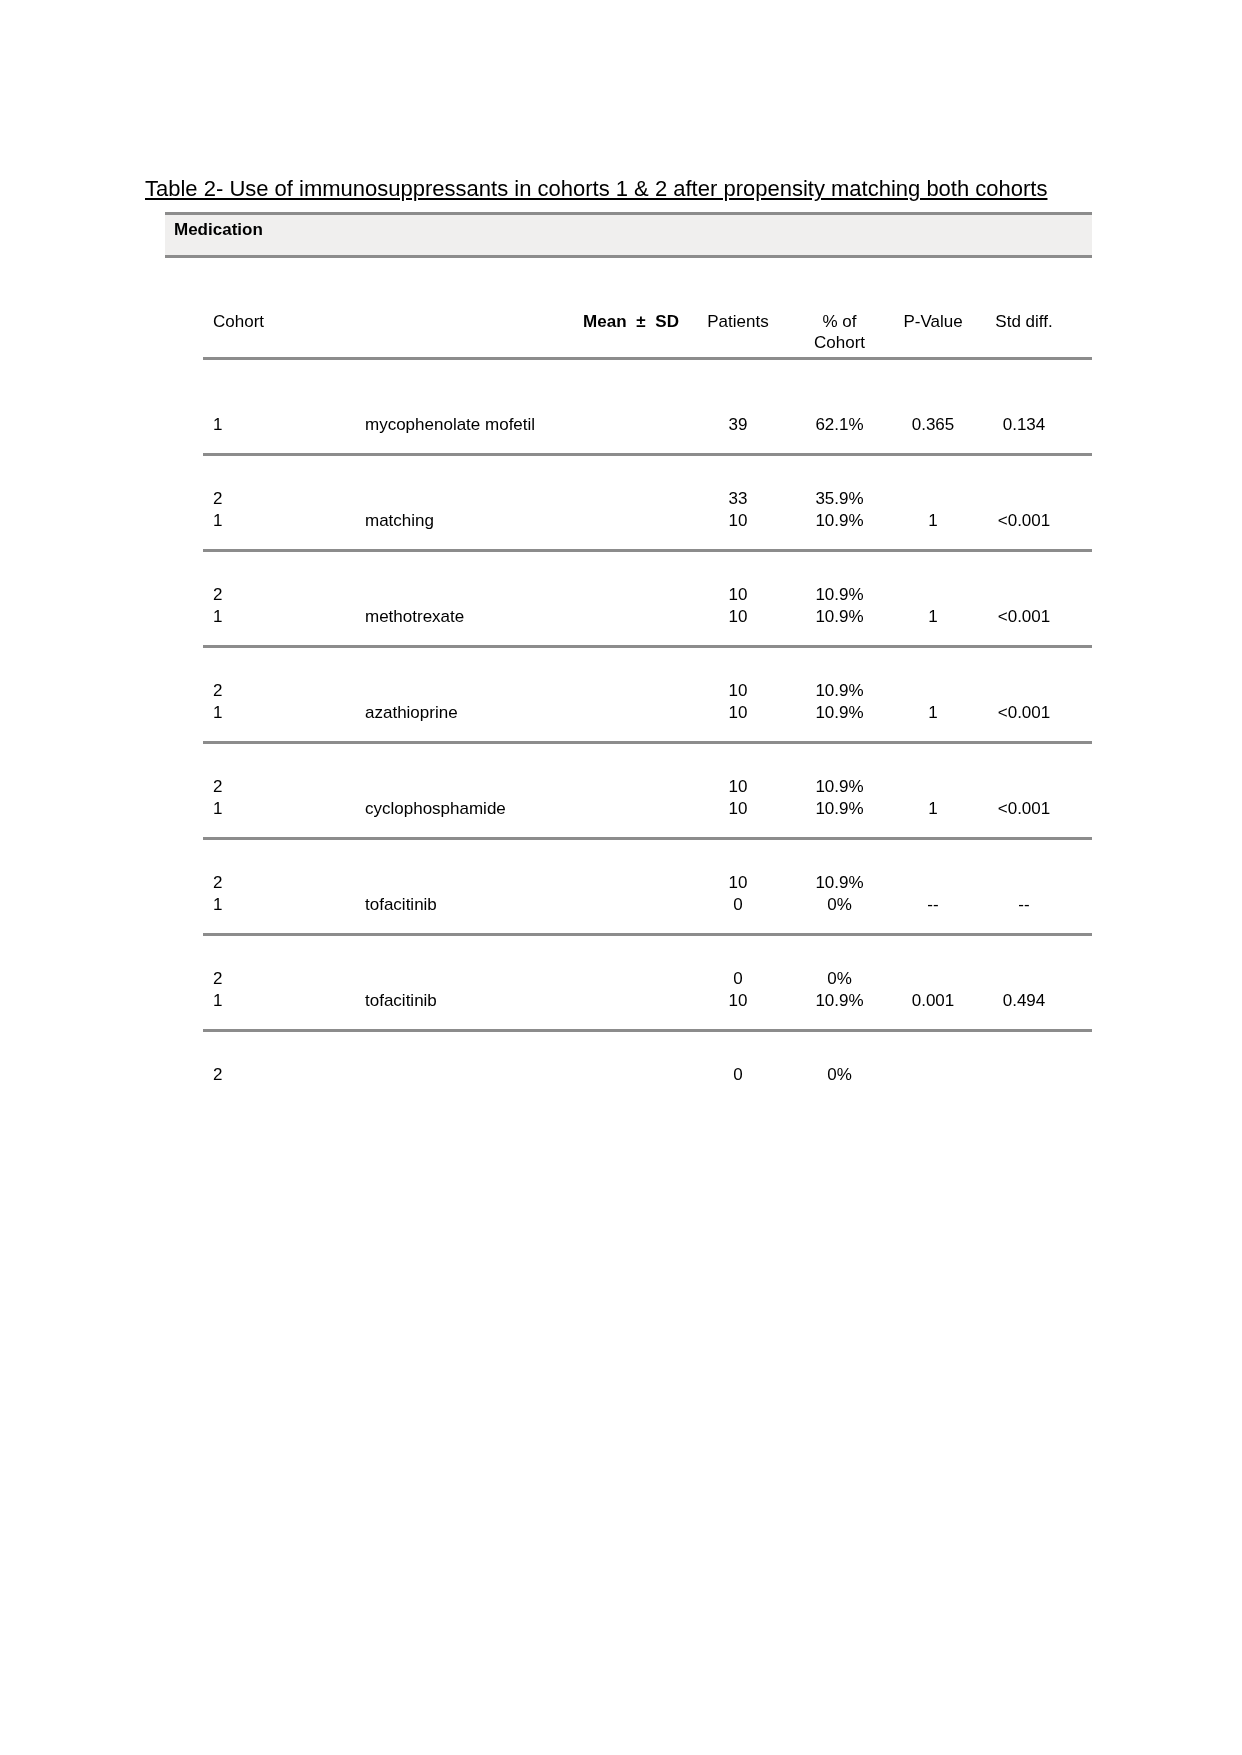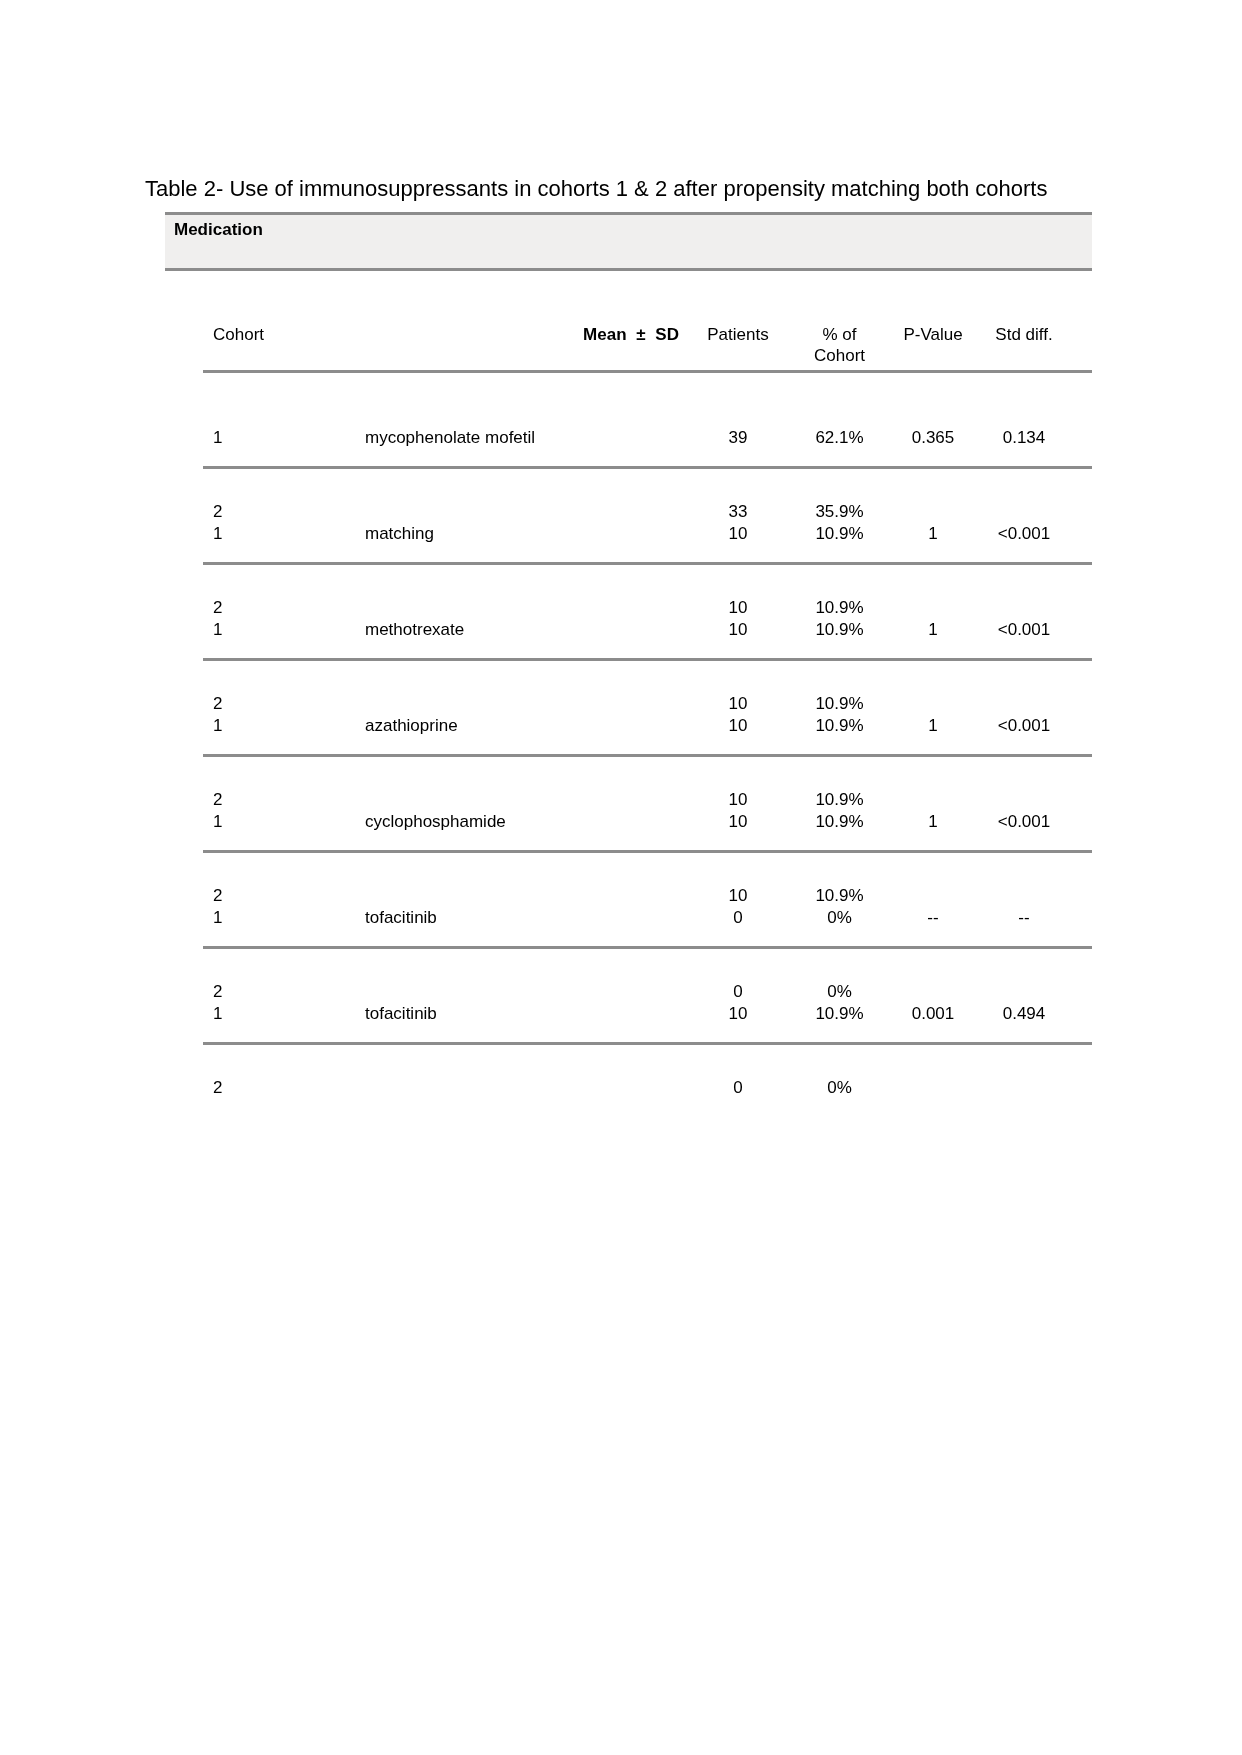--- a/index.html
+++ b/index.html
@@ -12,30 +12,31 @@
     color: #000000;
     overflow: hidden;
   }
   .title {
     position: absolute;
     left: 145px;
     top: 176px;
     font-size: 22px;
     line-height: 26px;
     white-space: nowrap;
+    text-decoration: underline;
   }
   .table {
     position: absolute;
     left: 165px;
     top: 212px;
     width: 927px;
   }
   .band {
     box-sizing: border-box;
-    height: 59px;
+    height: 46px;
     border-top: 3px solid #8c8c8c;
     border-bottom: 3px solid #8c8c8c;
     background: #f0efee;
     padding: 5px 0 0 9px;
     font-size: 17px;
     font-weight: bold;
   }
   .grid {
     display: grid;
     grid-template-columns: 165px 247px 108px 106px 97px 90px 114px;

